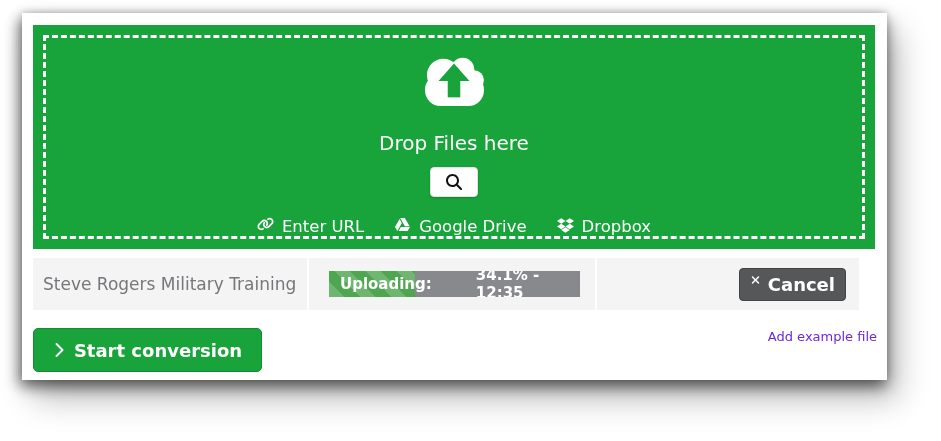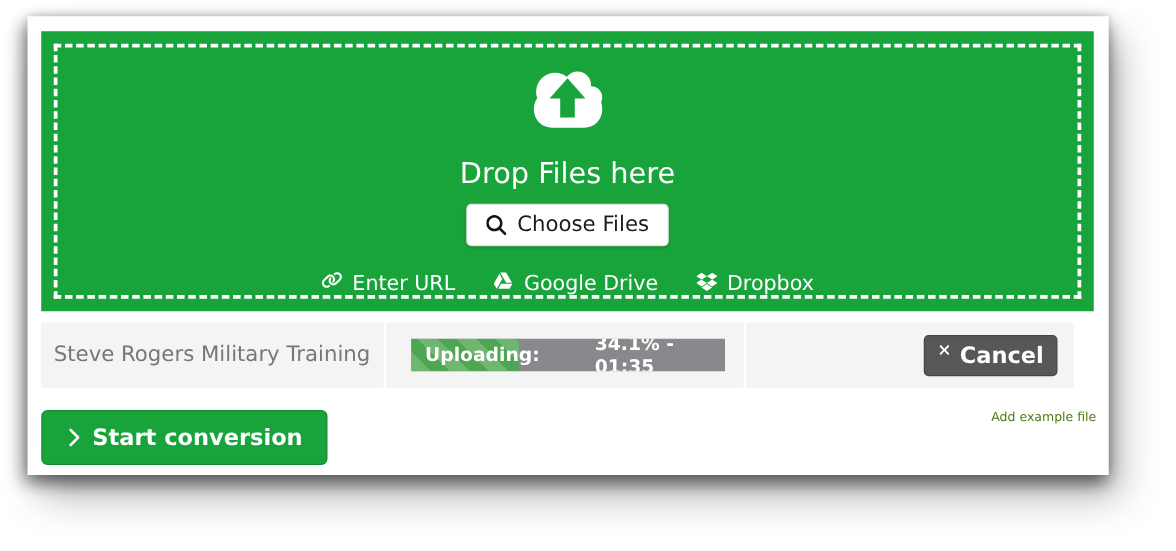--- a/index.html
+++ b/index.html
@@ -26,21 +26,21 @@
     background:var(--green);
   }
   .dashed{
     position:absolute; inset:10px; border:3px dashed #ffffff;
     display:flex; flex-direction:column; align-items:center;
   }
   .cloud{ width:78px; height:58px; margin-top:13px; display:block; }
   .cloud .lobe{ fill:#ffffff; }
   .cloud .arrow{ fill:var(--green); }
 
-  .drop-label{ margin-top:26px; color:#ffffff; font-size:23px; line-height:21px; }
+  .drop-label{ margin-top:26px; color:#ffffff; font-size:20px; line-height:21px; }
 
   .choose-btn{
     margin-top:13px; display:flex; align-items:center; gap:9px;
     background:#ffffff; border:1px solid #e3e3e3; border-radius:4px;
     padding:6px 15px; font-size:17px; color:#1d1d1d; cursor:pointer;
     font-family:inherit; box-shadow:0 1px 2px rgba(0,0,0,.18);
   }
   .icon-search{ width:16px; height:16px; fill:#111111; display:block; }
 
   .links{ margin-top:20px; display:flex; align-items:center; gap:30px; }
@@ -78,22 +78,22 @@
   .icon-x{ width:11px; height:12px; fill:#ffffff; display:block; }
 
   
   .start-btn{ position:absolute; left:11px; top:315px; width:229px; height:44px;
     background:var(--green); border:1px solid #148a31; border-radius:5px;
     display:flex; align-items:center; justify-content:center; gap:10px;
     color:#ffffff; font-size:18px; font-weight:bold; cursor:pointer;
     font-family:inherit; }
   .icon-chevron{ width:11px; height:16px; fill:#ffffff; display:block; }
 
-  .add-example{ position:absolute; right:10px; top:316px; color:#4d7c0f;
-    font-size:10px; text-decoration:none; cursor:pointer; }
+  .add-example{ position:absolute; right:10px; top:316px; color:#6d28d9;
+    font-size:13px; text-decoration:none; cursor:pointer; }
 </style>
 </head>
 <body>
 
 <div class="page">
   <div class="card">
 
     <div class="dropzone">
       <div class="dashed">
 
@@ -105,21 +105,20 @@
           <polygon class="arrow" points="38,13 54,31 22,31"></polygon>
           <rect class="arrow" x="31.5" y="29" width="13" height="19"></rect>
         </svg>
 
         <div class="drop-label">Drop Files here</div>
 
         <button class="choose-btn">
           <svg class="icon-search" viewBox="0 0 512 512" aria-hidden="true">
             <path d="M416 208c0 45.9-14.9 88.3-40 122.7L502.6 457.4c12.5 12.5 12.5 32.8 0 45.3s-32.8 12.5-45.3 0L330.7 376c-34.4 25.2-76.8 40-122.7 40C93.1 416 0 322.9 0 208S93.1 0 208 0S416 93.1 416 208zM208 352a144 144 0 1 0 0-288 144 144 0 1 0 0 288z"></path>
           </svg>
-          <span>Choose Files</span>
         </button>
 
         <div class="links">
           <a class="dz-link">
             <svg class="icon-link" viewBox="0 0 640 512" aria-hidden="true">
               <path d="M579.8 267.7c56.5-56.5 56.5-148 0-204.5c-50-50-128.8-56.5-186.3-15.4l-1.6 1.1c-14.4 10.3-17.7 30.3-7.4 44.6s30.3 17.7 44.6 7.4l1.6-1.1c32.1-22.9 76-19.3 103.8 8.6c31.5 31.5 31.5 82.5 0 114L422.3 334.8c-31.5 31.5-82.5 31.5-114 0c-27.9-27.9-31.5-71.8-8.6-103.8l1.1-1.6c10.3-14.4 6.9-34.4-7.4-44.6s-34.4-6.9-44.6 7.4l-1.1 1.6c-41.1 57.5-34.6 136.3 15.4 186.3c56.5 56.5 148 56.5 204.5 0L579.8 267.7zM60.2 244.3c-56.5 56.5-56.5 148 0 204.5c50 50 128.8 56.5 186.3 15.4l1.6-1.1c14.4-10.3 17.7-30.3 7.4-44.6s-30.3-17.7-44.6-7.4l-1.6 1.1c-32.1 22.9-76 19.3-103.8-8.6C74 372 74 321 105.5 289.5L217.7 177.2c31.5-31.5 82.5-31.5 114 0c27.9 27.9 31.5 71.8 8.6 103.9l-1.1 1.6c-10.3 14.4-6.9 34.4 7.4 44.6s34.4 6.9 44.6-7.4l1.1-1.6c41.1-57.5 34.6-136.3-15.4-186.3c-56.5-56.5-148-56.5-204.5 0L60.2 244.3z"></path>
             </svg>
             <span>Enter URL</span>
           </a>
           <a class="dz-link">
@@ -140,21 +139,21 @@
     </div>
 
     <div class="file-row">
       <div class="cell cell-name">Steve Rogers Military Training</div>
 
       <div class="cell cell-progress">
         <div class="progress">
           <div class="progress-fill" style="width: 34.1%;"></div>
           <div class="progress-text">
             <span>Uploading:</span>
-            <span>34.1% - 01:35</span>
+            <span>34.1% - 12:35</span>
           </div>
         </div>
       </div>
 
       <div class="cell cell-cancel">
         <button class="cancel-btn">
           <svg class="icon-x" viewBox="0 0 384 512" aria-hidden="true">
             <path d="M342.6 150.6c12.5-12.5 12.5-32.8 0-45.3s-32.8-12.5-45.3 0L192 210.7 86.6 105.4c-12.5-12.5-32.8-12.5-45.3 0s-12.5 32.8 0 45.3L146.7 256 41.4 361.4c-12.5 12.5-12.5 32.8 0 45.3s32.8 12.5 45.3 0L192 301.3 297.4 406.6c12.5 12.5 32.8 12.5 45.3 0s12.5-32.8 0-45.3L237.3 256 342.6 150.6z"></path>
           </svg>
           <span>Cancel</span>

